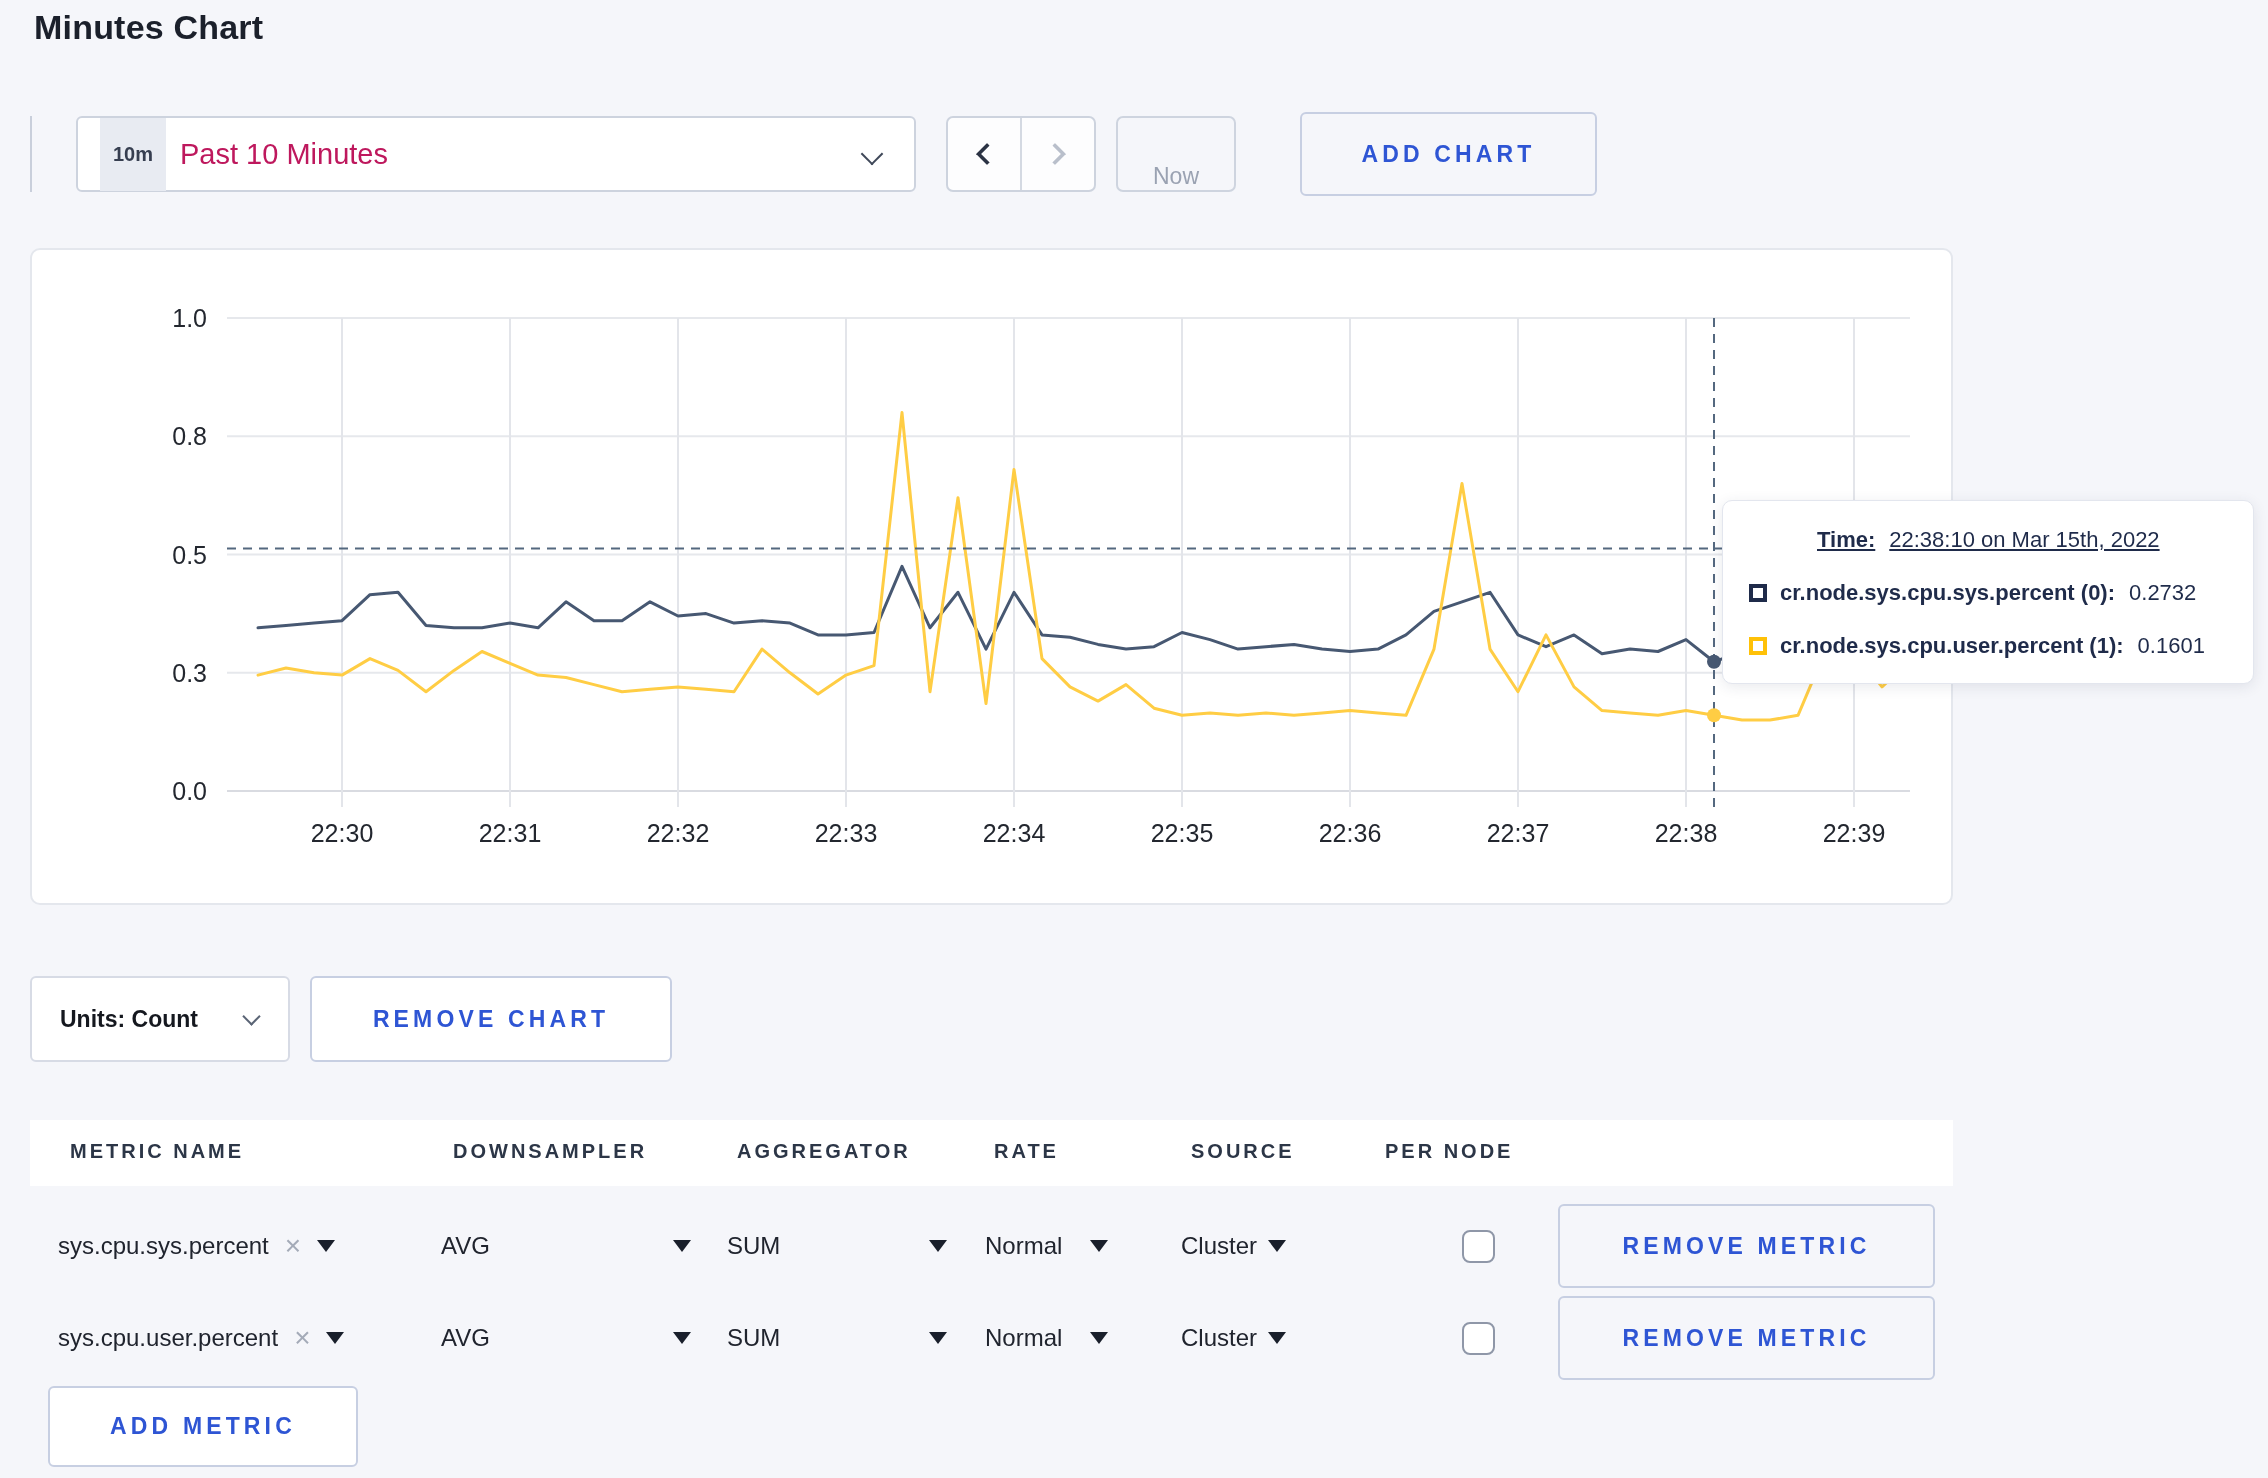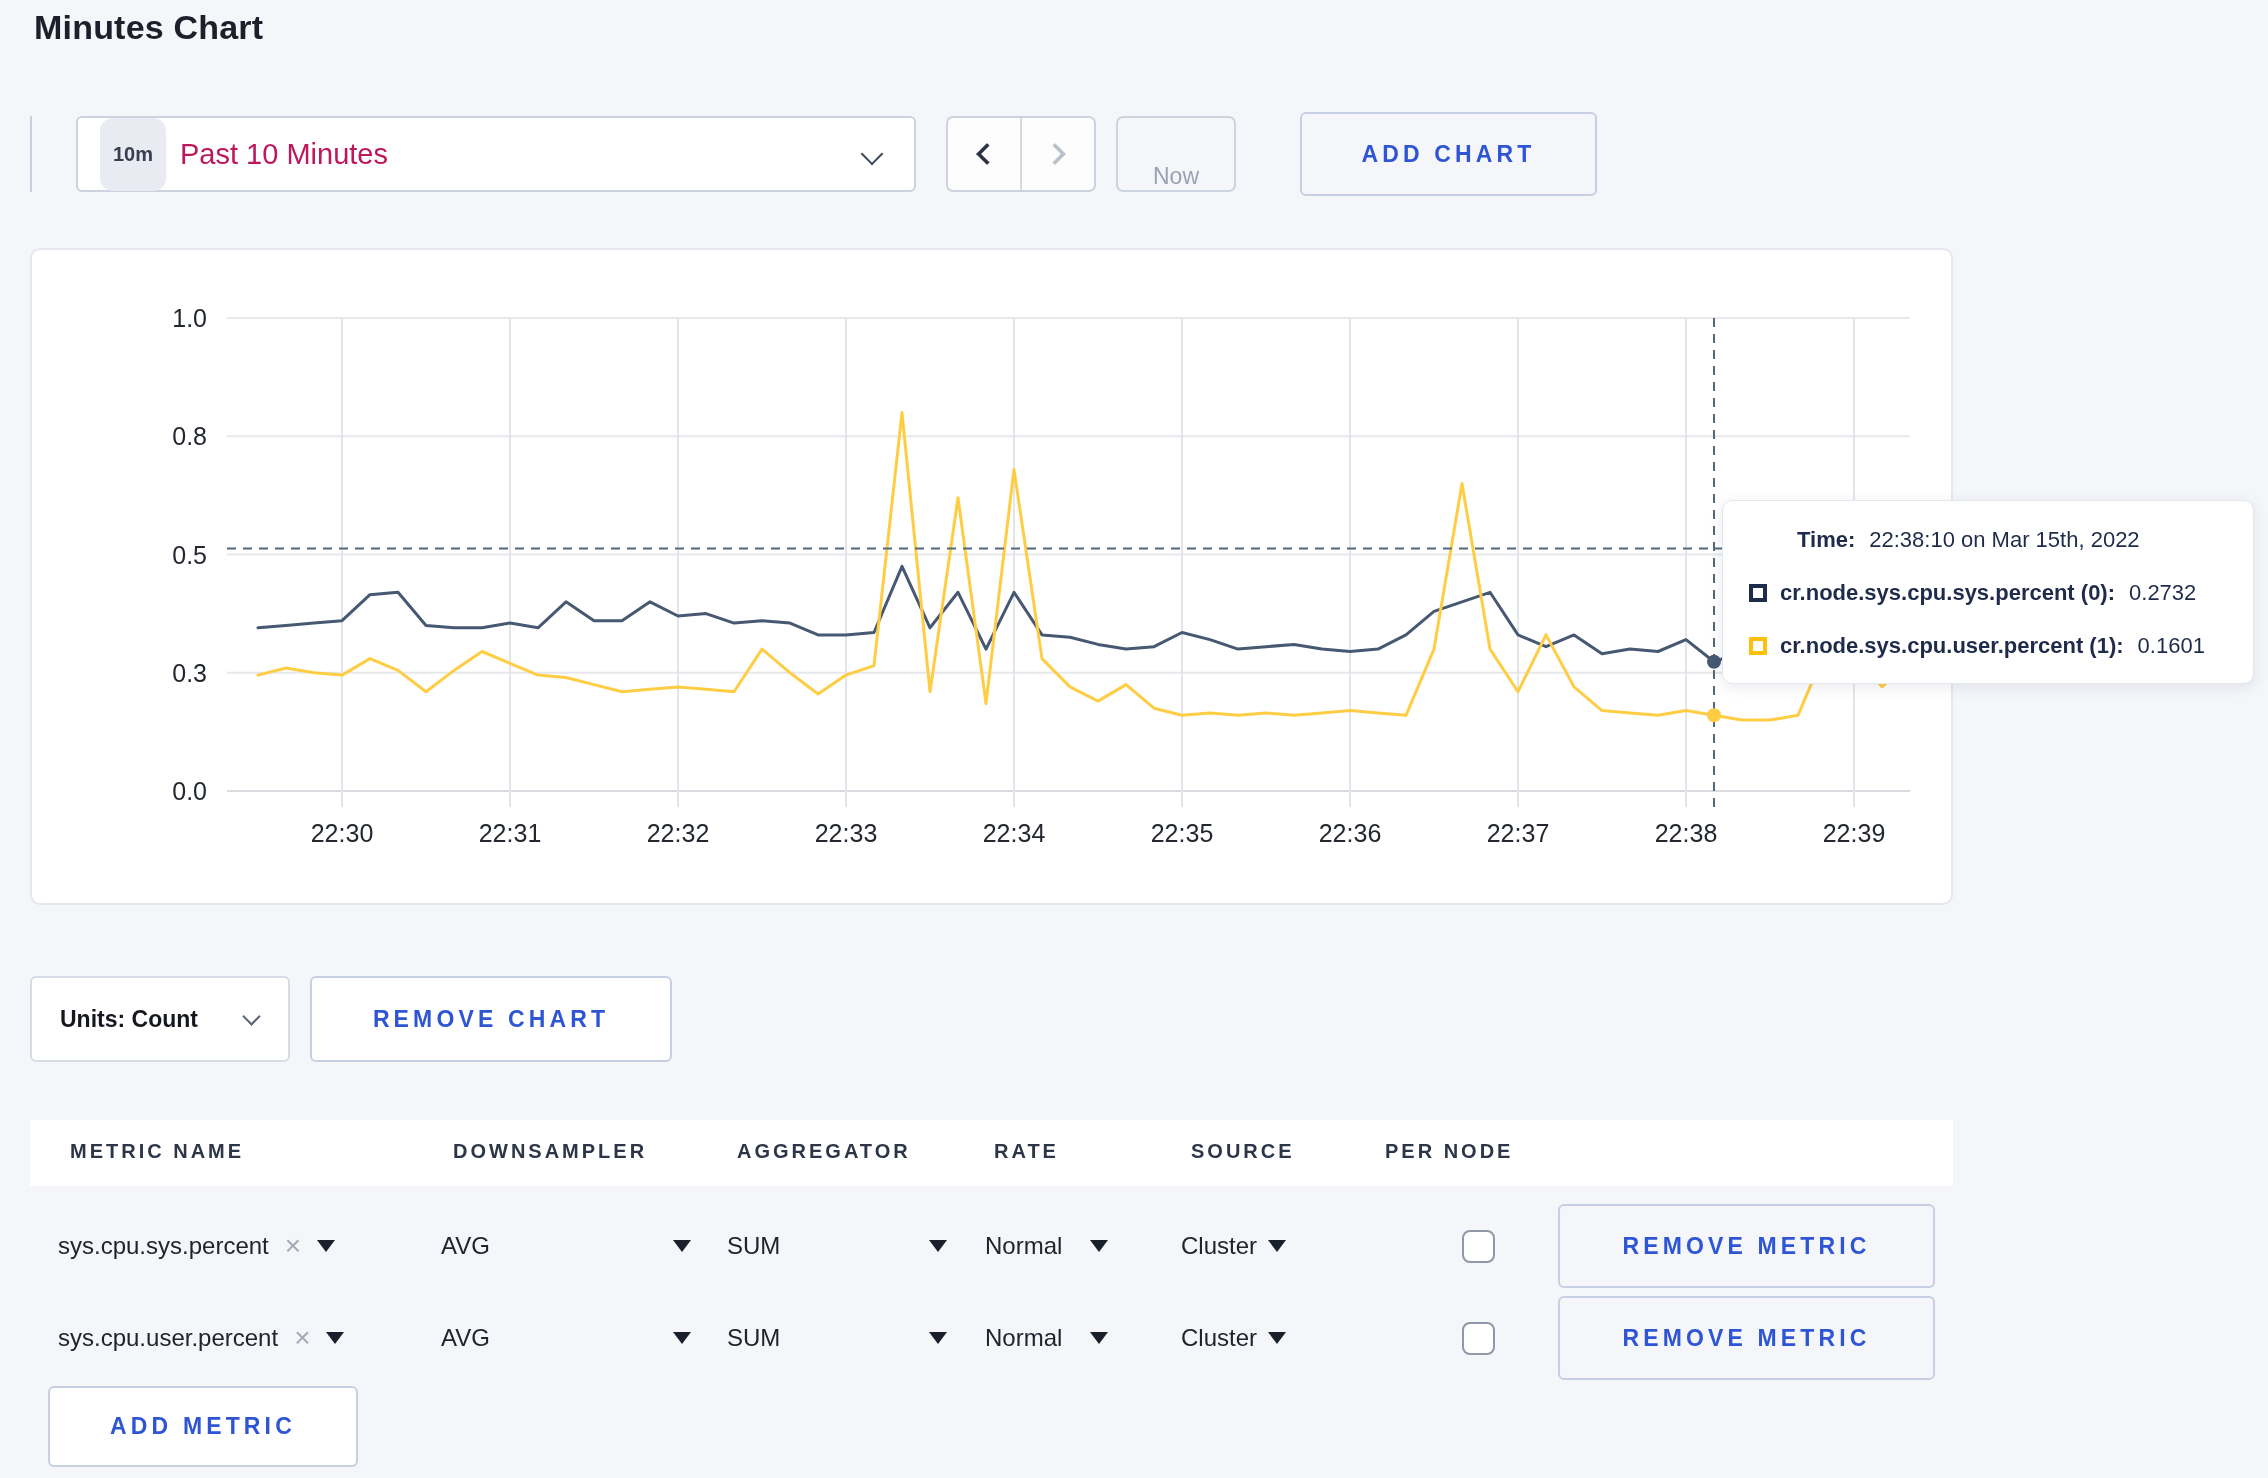--- a/index.html
+++ b/index.html
@@ -18,21 +18,21 @@
 
   .toolbar-rule { left: 30px; top: 116px; width: 2px; height: 76px; background: #c9cfdb; }
 
   .time-select {
     left: 76px; top: 116px; width: 840px; height: 76px;
     background: #fff; border: 2px solid #cdd3de; border-radius: 6px;
     display: flex; align-items: center; cursor: pointer;
   }
   .time-badge {
     margin-left: 22px; background: #e8ebf2; color: #363e50;
-    font-size: 20px; font-weight: 700; padding: 25px 13px; border-radius: 13px;
+    font-size: 20px; font-weight: 700; padding: 25px 13px; border-radius: 0;
   }
   .time-label { margin-left: 14px; font-size: 29px; color: #be185d; }
   .chevron-down {
     width: 16px; height: 16px; border-right: 2px solid #3f4859; border-bottom: 2px solid #3f4859;
     transform: rotate(45deg); margin-top: -8px;
   }
   .time-select .chevron-down { position: absolute; right: 34px; top: 36px; }
 
   .pager {
     left: 946px; top: 116px; width: 150px; height: 76px;
@@ -70,21 +70,21 @@
   
   .tooltip {
     left: 1722px; top: 500px; width: 532px; height: 184px;
     background: #fff; border: 1px solid #e3e6ee; border-radius: 10px;
     box-shadow: 0 3px 14px rgba(40,50,80,0.10);
     padding: 26px 24px 24px 26px;
     display: flex; flex-direction: column; justify-content: space-between;
     font-size: 22px; color: #1f2b4a; z-index: 5;
   }
   .tt-row { display: flex; align-items: center; }
-  .tt-time { margin-left: 48px; }
+  .tt-time { margin-left: 68px; text-decoration: underline; }
   .tt-label { font-weight: 700; color: #1f2b4a; }
   .tt-value { margin-left: 14px; color: #1f2b4a; }
   .swatch { width: 18px; height: 18px; border: 4px solid; background: #fff; margin-right: 13px; flex: none; }
 
   
   .units-btn {
     left: 30px; top: 976px; width: 260px; height: 86px;
     background: #fff; border: 2px solid #d7dbe5; border-radius: 6px;
     display: flex; align-items: center; cursor: pointer;
   }

